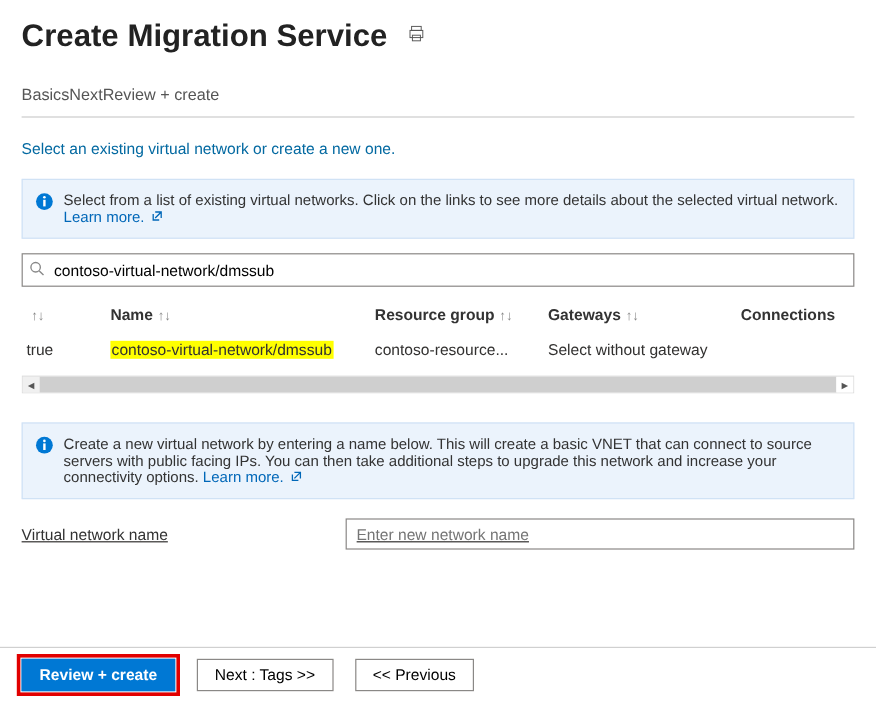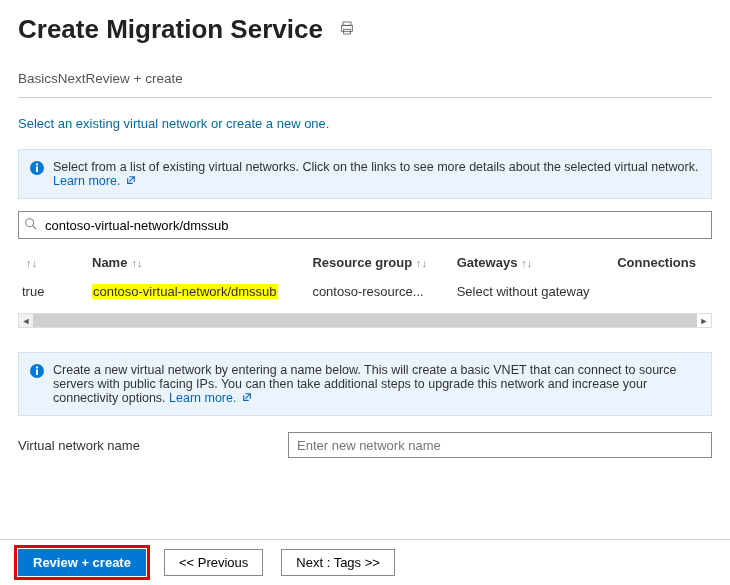--- a/index.html
+++ b/index.html
@@ -62,21 +62,21 @@
     align-items:stretch;
     margin-top:6px;
   }
   .hscroll .arrow {
     width:14px; background:#f0f0f0;
     display:flex; align-items:center; justify-content:center;
     font-size:9px; color:#555; cursor:pointer;
   }
   .hscroll .track { flex:1; background:#cfcfcf; }
   .infobox2 { margin-top:24px; margin-bottom:16px; }
-  .field-row { display:flex; align-items:center; gap:20px; margin-top:10px; }
+  .field-row { display:flex; align-items:center; gap:20px; margin-top:10px;text-decoration:underline; }
   .field-label { width:250px; font-size:13px; color:#333; }
   .field-input {
     flex:1; height:26px; border:1px solid #8a8886;
     padding:12px 8px; font-size:13px; font-family:inherit;
   }
   .footer {
     position:absolute; left:0; right:0; bottom:0;
     border-top:1px solid #d0d0d0;
     padding:9px 18px;
     display:flex;
@@ -208,15 +208,15 @@
   </div>
 </div>
 
 <div class="field-row">
   <div class="field-label">Virtual network name</div>
   <input class="field-input" type="text" placeholder="Enter new network name" style="">
 </div>
 
 <div class="footer">
   <button class="btn primary primary-highlight">Review + create</button>
+  <button class="btn">Next : Tags &gt;&gt;</button>
   <button class="btn">&lt;&lt;  Previous</button>
-  <button class="btn">Next : Tags &gt;&gt;</button>
 </div>
 
 </body></html>

